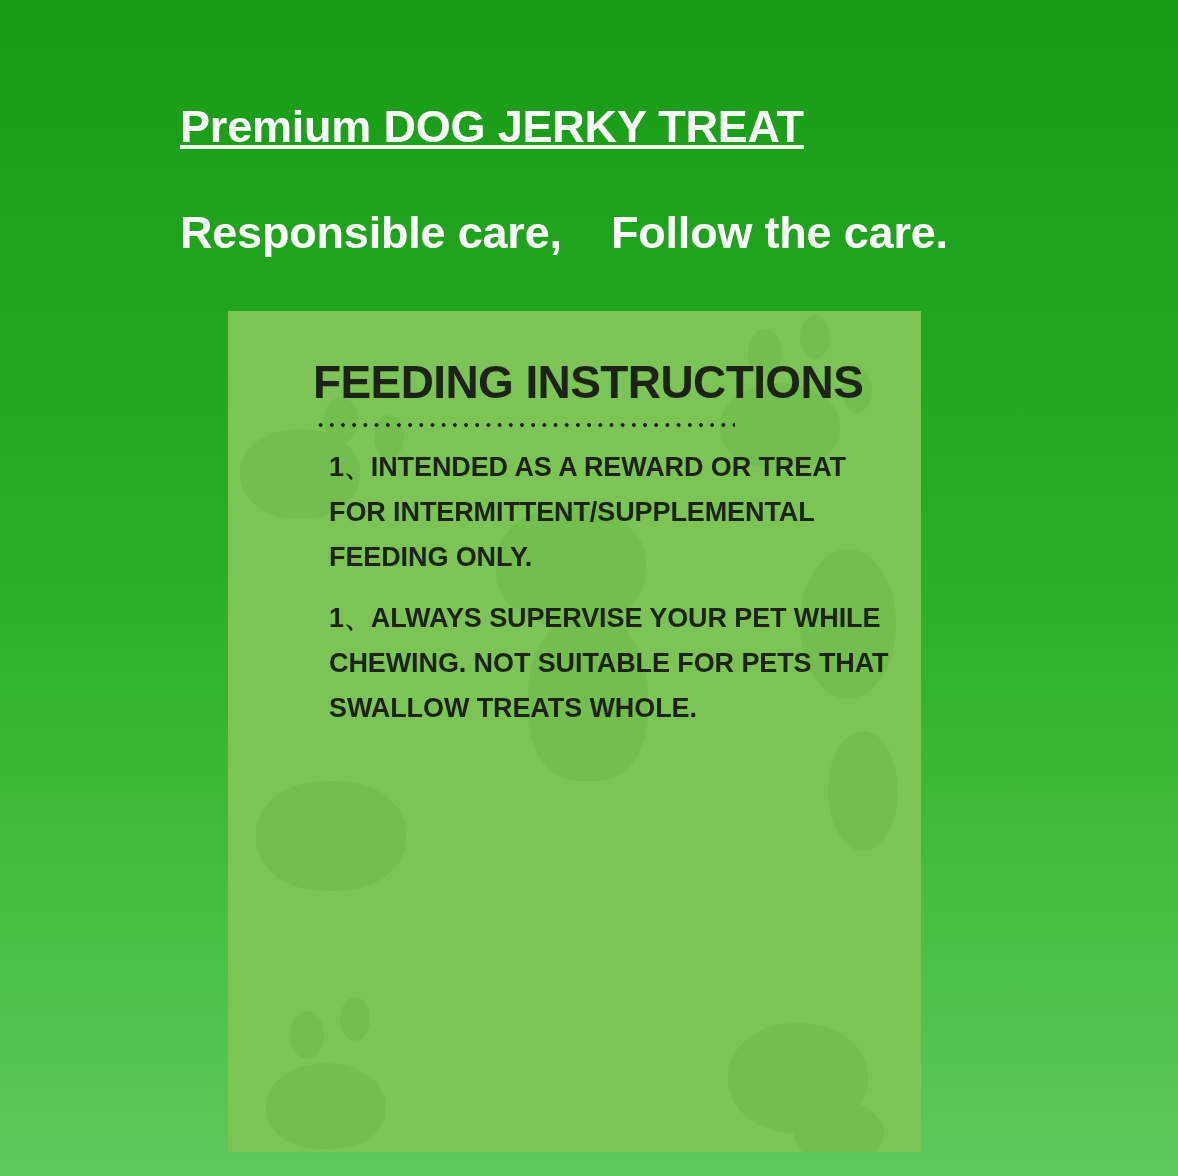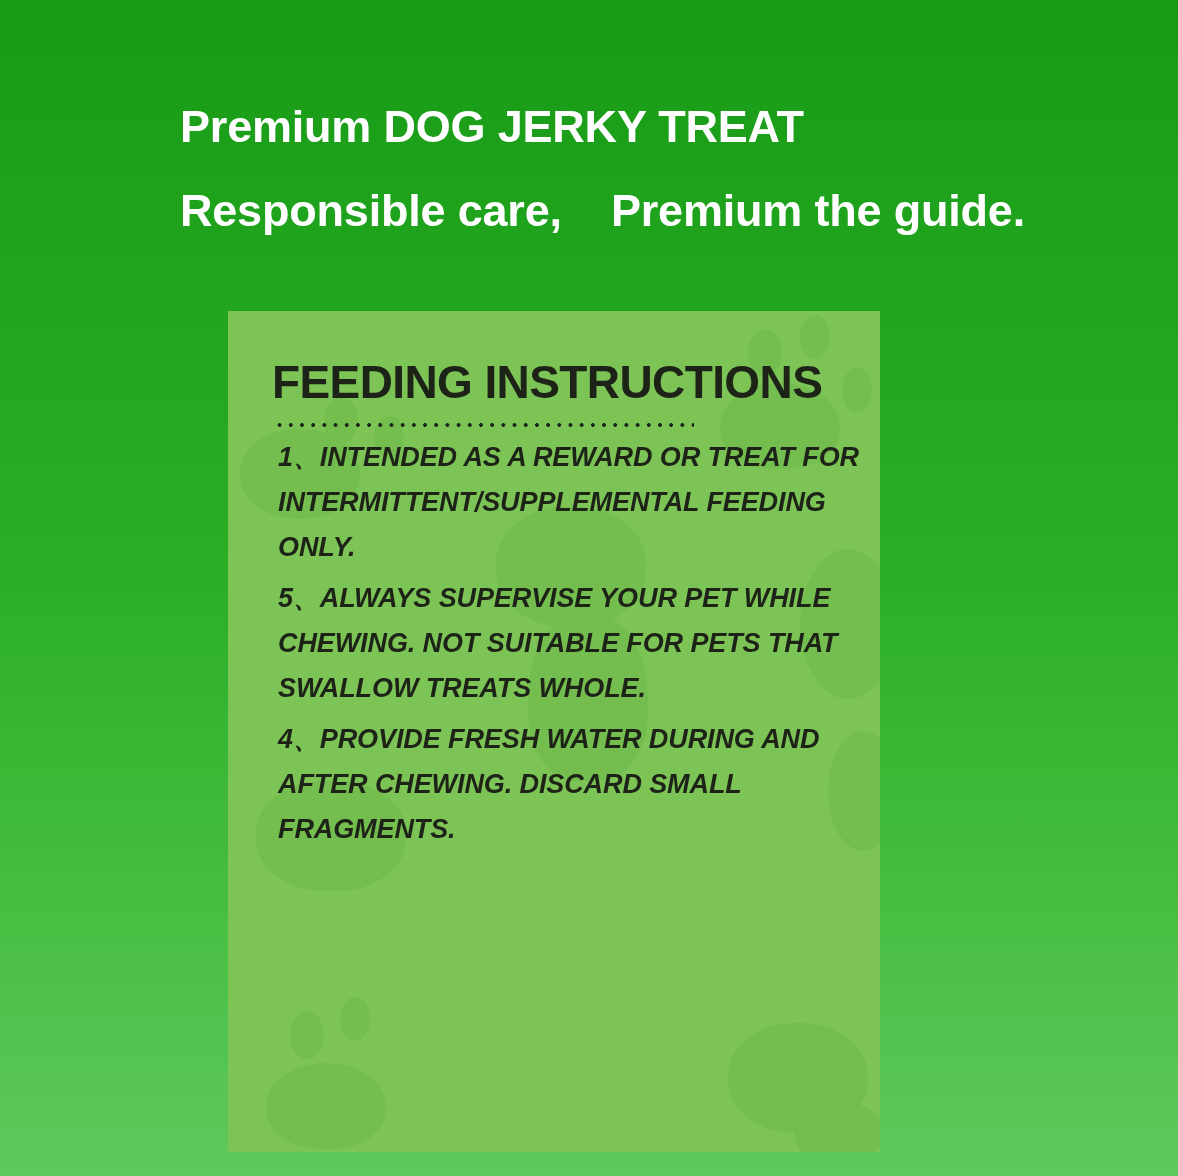--- a/index.html
+++ b/index.html
@@ -37,36 +37,38 @@
   .headline {
     color: #ffffff;
     font-weight: bold;
     font-family: "Liberation Sans", sans-serif;
     letter-spacing: -0.2px;
     white-space: pre;
     line-height: 1.0;
   }
   .headline-1 {
     font-size: 45px;
-    margin: 0 0 39px 0;
+    margin: 0 0 61px 0;
+    text-decoration: underline;
   }
   .headline-2 {
     font-size: 45px;
     margin: 0;
   }
 
   
   #card {
     position: absolute;
     left: 228px;
     top: 311px;
     width: 652px;
     height: 841px;
     background: #7dc457;
     overflow: hidden;
+    padding-left: 41px;
   }
 
   
   .watermark {
     position: absolute;
     background: #72bd4d;
     border-radius: 50%;
     opacity: 0.85;
     pointer-events: none;
   }
@@ -101,32 +103,31 @@
     margin: 0;
     padding: 0;
   }
   .instruction-item {
     color: #1e2318;
     font-size: 27px;
     font-weight: bold;
     line-height: 45px;
     letter-spacing: -0.1px;
     white-space: pre-line;
-    margin: 6px;
-    font-style: italic;
+    margin: 16px;
   }
 </style>
 </head>
 <body>
 
 <div id="poster">
 
   <div class="headline-block">
     <div class="headline headline-1">Premium DOG JERKY TREAT</div>
-    <div class="headline headline-2">Responsible care,    Premium the guide.</div>
+    <div class="headline headline-2">Responsible care,    Follow the care.</div>
   </div>
 
   <div id="card">
 
     <div class="watermark" style="left:520px; top:18px; width:34px; height:48px;"></div>
     <div class="watermark" style="left:572px; top:4px; width:30px; height:44px;"></div>
     <div class="watermark" style="left:492px; top:72px; width:120px; height:86px; border-radius:50% 50% 45% 45%;"></div>
     <div class="watermark" style="left:614px; top:56px; width:30px; height:46px;"></div>
 
     <div class="watermark" style="left:12px; top:118px; width:120px; height:90px; border-radius:48%;"></div>
@@ -147,19 +148,18 @@
     <div class="watermark" style="left:500px; top:712px; width:140px; height:110px; border-radius:48%;"></div>
     <div class="watermark" style="left:566px; top:790px; width:90px; height:64px; border-radius:50%;"></div>
 
     <div id="card-content">
       <h1 class="card-title">FEEDING INSTRUCTIONS</h1>
 
       <div class="dot-divider"></div>
 
       <ul class="instructions">
         <li class="instruction-item">1、INTENDED AS A REWARD OR TREAT FOR INTERMITTENT/SUPPLEMENTAL FEEDING ONLY.</li>
-        <li class="instruction-item">5、ALWAYS SUPERVISE YOUR PET WHILE CHEWING. NOT SUITABLE FOR PETS THAT SWALLOW TREATS WHOLE.</li>
-        <li class="instruction-item">4、PROVIDE FRESH WATER DURING AND AFTER CHEWING. DISCARD SMALL FRAGMENTS.</li>
+        <li class="instruction-item">1、ALWAYS SUPERVISE YOUR PET WHILE CHEWING. NOT SUITABLE FOR PETS THAT SWALLOW TREATS WHOLE.</li>
       </ul>
     </div>
 
   </div>
 </div>
 
 </body></html>

